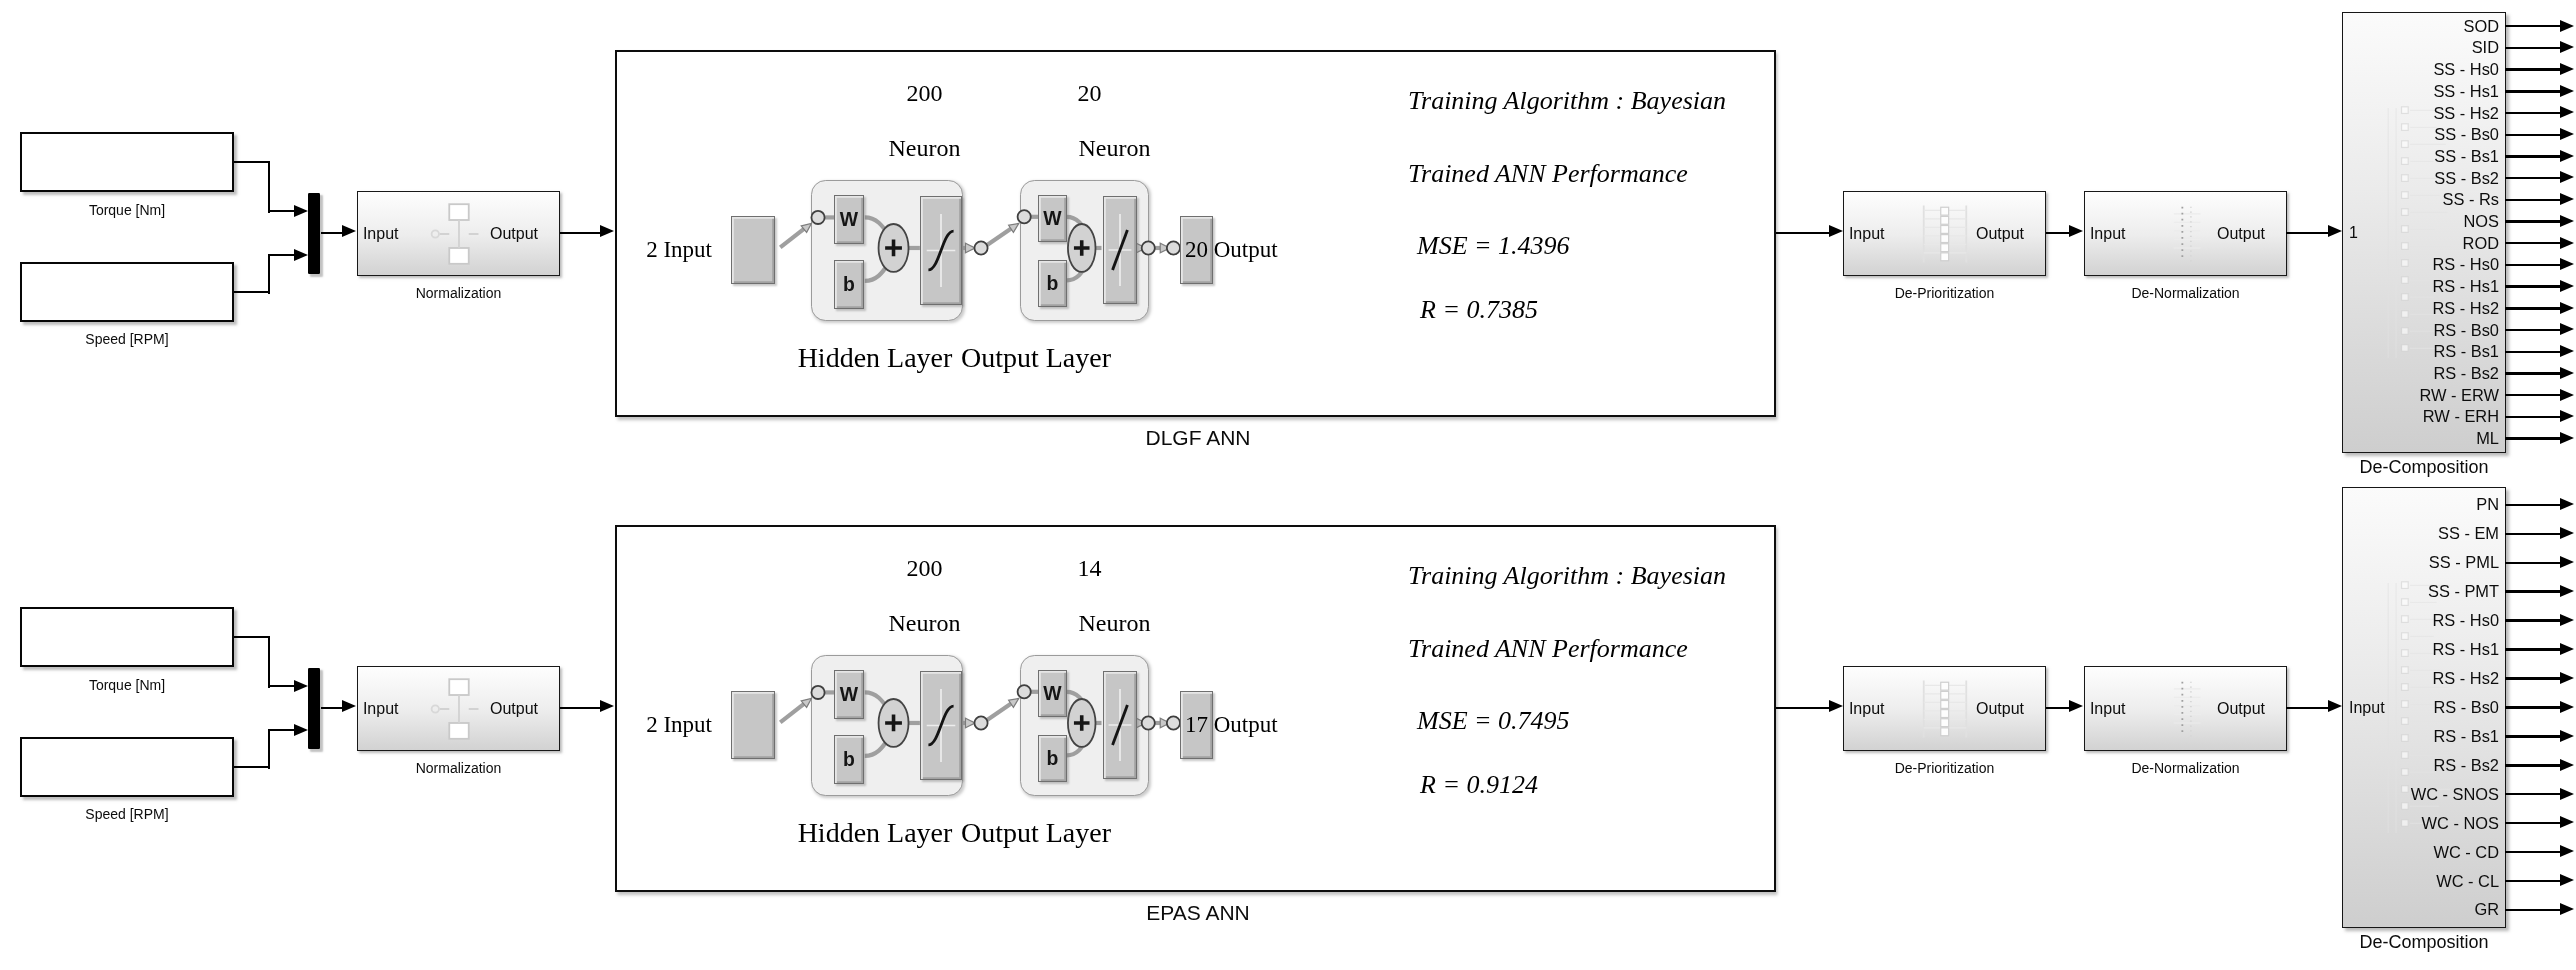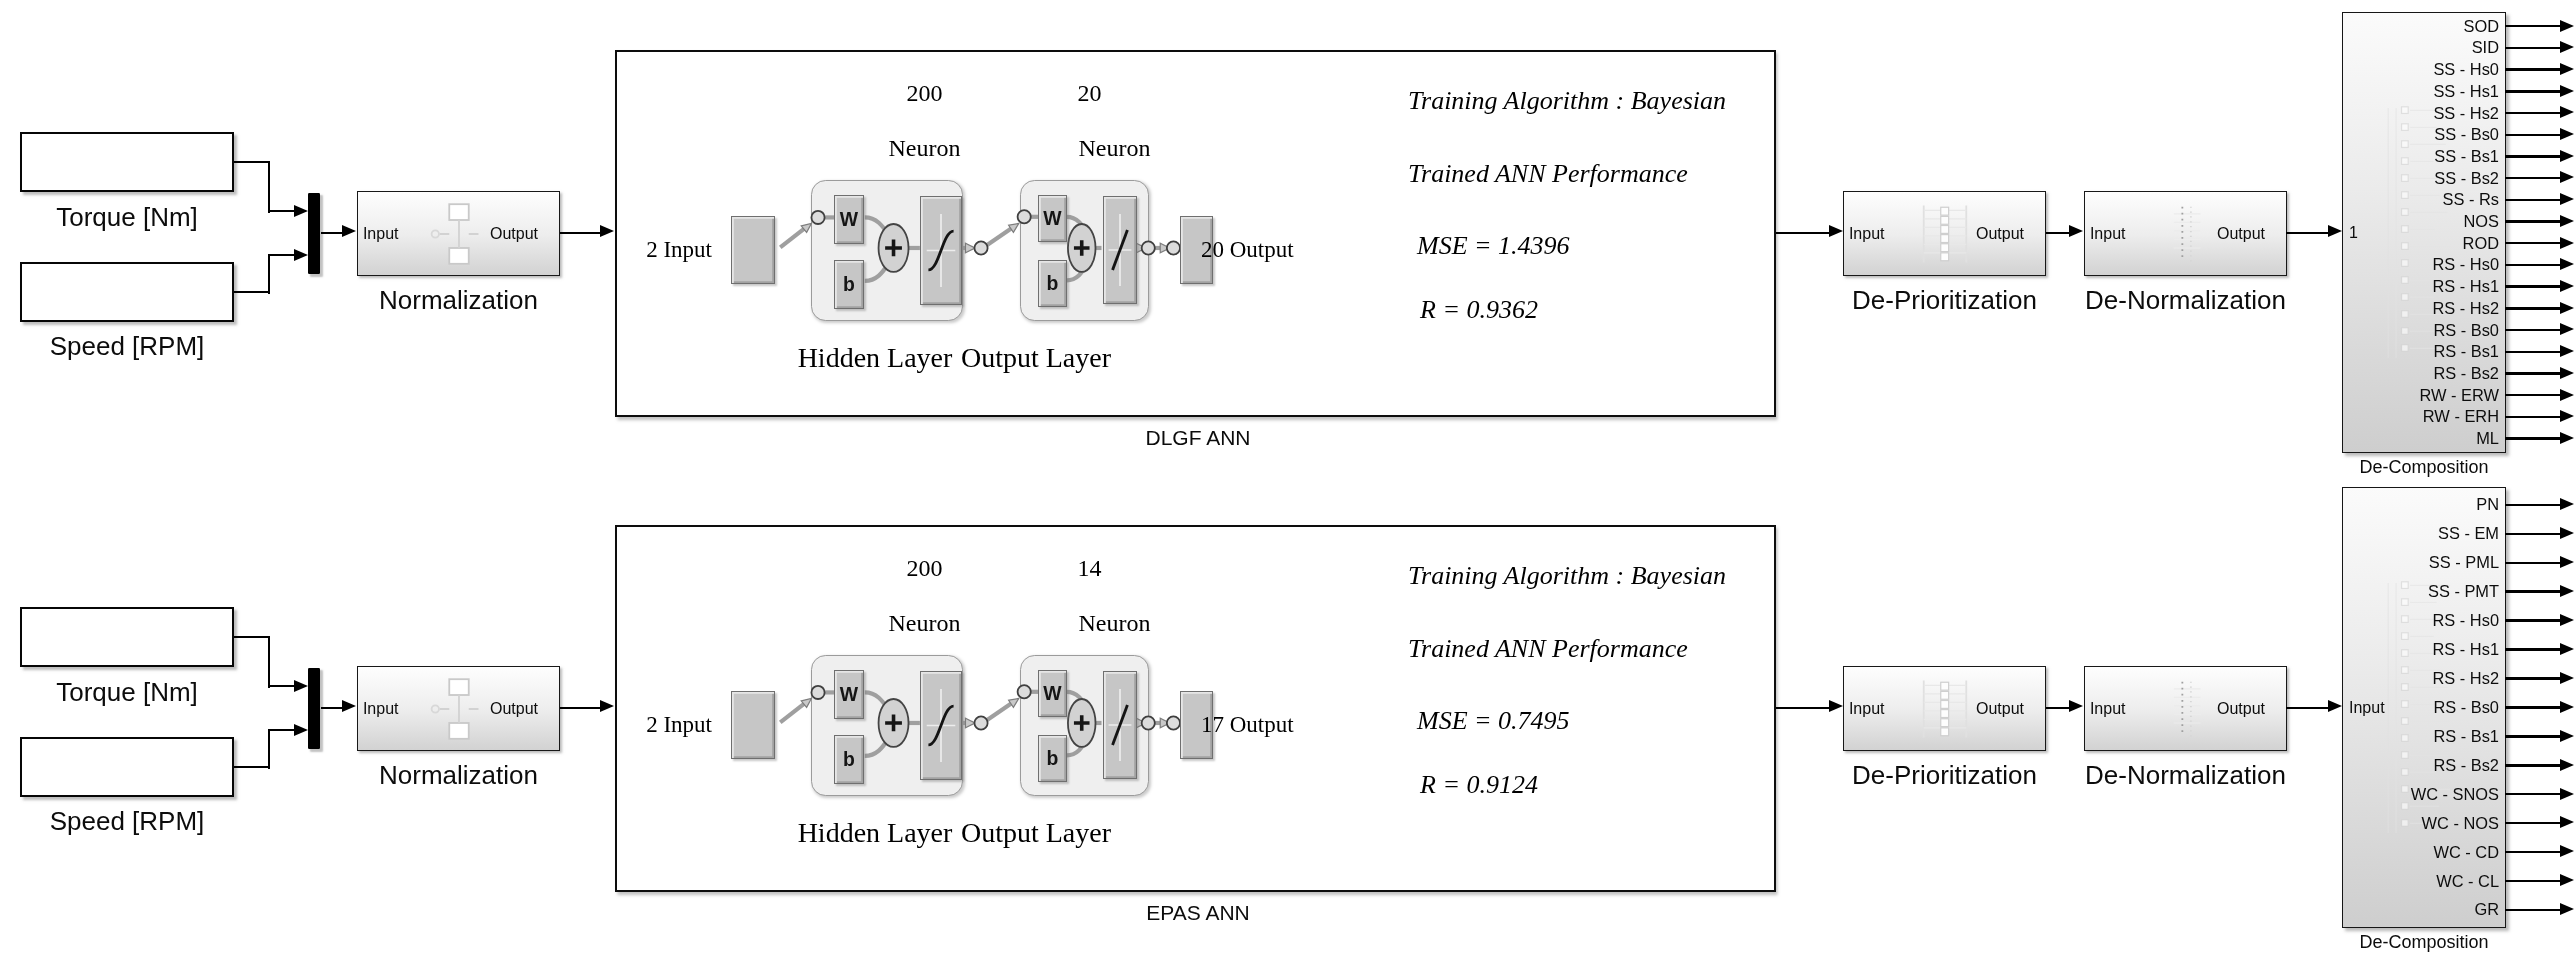--- a/index.html
+++ b/index.html
@@ -7,21 +7,21 @@
           font-family:"Liberation Sans",sans-serif;}
   .row{position:absolute;left:0;top:0;width:2576px;height:495px;}
 
   
   .wire{position:absolute;background:#000;}
   .ah{position:absolute;width:0;height:0;border:6.7px solid transparent;border-left:14.6px solid #000;border-right:0;}
 
   
   .src{position:absolute;left:20px;width:214px;height:60px;background:#fff;border:2.4px solid #060606;
        box-shadow:3px 3px 2.4px rgba(125,125,125,.5);box-sizing:border-box;}
-  .lbl{position:absolute;font-family:"Liberation Sans",sans-serif;font-size:26px;color:#0c0c0c;text-align:center;white-space:nowrap;}
+  .lbl{position:absolute;font-family:"Liberation Sans",sans-serif;font-size:14px;color:#0c0c0c;text-align:center;white-space:nowrap;}
   .src-lbl{left:20px;width:214px;}
 
   
   .gblock{position:absolute;top:191px;width:203px;height:85px;box-sizing:border-box;
           background:linear-gradient(180deg,#fefefe 0%,#ededed 52%,#d2d2d2 100%);
           border:1.8px solid #181818;box-shadow:2.4px 2.4px 2.4px rgba(120,120,120,.5);}
   .io{position:absolute;top:50%;transform:translateY(-50%);font-size:16px;color:#0c0c0c;z-index:2;}
   .io-l{left:4.9px}.io-r{right:21px}
   .blk-lbl{top:285px;width:203px;}
   .gicon{position:absolute;left:50%;top:50%;transform:translate(-50%,-50%);z-index:1;}
@@ -46,21 +46,21 @@
   .act{padding:0;}
   .act svg{position:absolute;left:0;top:0;width:100%;height:100%;}
 
   .ann-note{position:absolute;font-family:"Liberation Serif",serif;color:#000;z-index:4;white-space:nowrap;}
   .n-2input{left:9px;top:185px;width:86px;font-size:23px;text-align:right;}
   .n-cnt{font-size:24px;text-align:center;width:97px;}
   .n-200{left:259px;top:28px;}  .n-nh{left:259px;top:83px;}
   .n-20{left:424px;top:28px;}   .n-no{left:449px;top:83px;}
   .n-layer{font-size:28px;width:194px;text-align:center;top:290px;}
   .n-hl{left:161px;} .n-ol{left:322px;}
-  .n-out{left:584px;top:185px;font-size:23px;text-align:left;}
+  .n-out{left:568px;top:185px;font-size:23px;text-align:left;}
   .n-t{left:791px;font-size:26px;font-style:italic;}
   .n-t1{top:34px}.n-t2{top:107px}.n-t3{left:800px;top:179px}.n-t4{left:803px;top:243px}
   .ann-lbl{left:1040px;top:426px;width:316px;font-size:21px;}
 
   
   .dblock{position:absolute;left:2342px;top:12px;width:164px;height:441px;box-sizing:border-box;
           background:linear-gradient(180deg,#fbfbfb 0%,#ebebeb 40%,#cecece 100%);
           border:1.8px solid #161616;box-shadow:3px 3px 3px rgba(120,120,120,.5);}
   .dc-in{position:absolute;left:6px;top:50%;transform:translateY(-50%);font-size:16px;color:#0c0c0c;z-index:3;}
   .ports{position:absolute;left:0;right:0;top:2.4px;bottom:2.4px;display:flex;flex-direction:column;
@@ -180,21 +180,21 @@
     <div class="ann-note n-cnt n-nh">Neuron</div>
     <div class="ann-note n-cnt n-20">20</div>
     <div class="ann-note n-cnt n-no">Neuron</div>
     <div class="ann-note n-layer n-hl">Hidden Layer</div>
     <div class="ann-note n-layer n-ol">Output Layer</div>
     <div class="ann-note n-out">20 Output</div>
 
     <div class="ann-note n-t n-t1">Training Algorithm : Bayesian</div>
     <div class="ann-note n-t n-t2">Trained ANN Performance</div>
     <div class="ann-note n-t n-t3">MSE = 1.4396</div>
-    <div class="ann-note n-t n-t4">R = 0.9362</div>
+    <div class="ann-note n-t n-t4">R = 0.7385</div>
   </div>
   <div class="lbl ann-lbl">DLGF  ANN</div>
 
   <div class="wire" style="left:1776px;top:232px;width:53px;height:2.4px"></div>
   <div class="ah" style="left:1829px;top:225px"></div>
 
   <div class="gblock" style="left:1843px">
     <span class="io io-l">Input</span>
     <span class="io io-r">Output</span>
     <svg class="gicon" width="79" height="67" viewBox="0 0 130 110">

